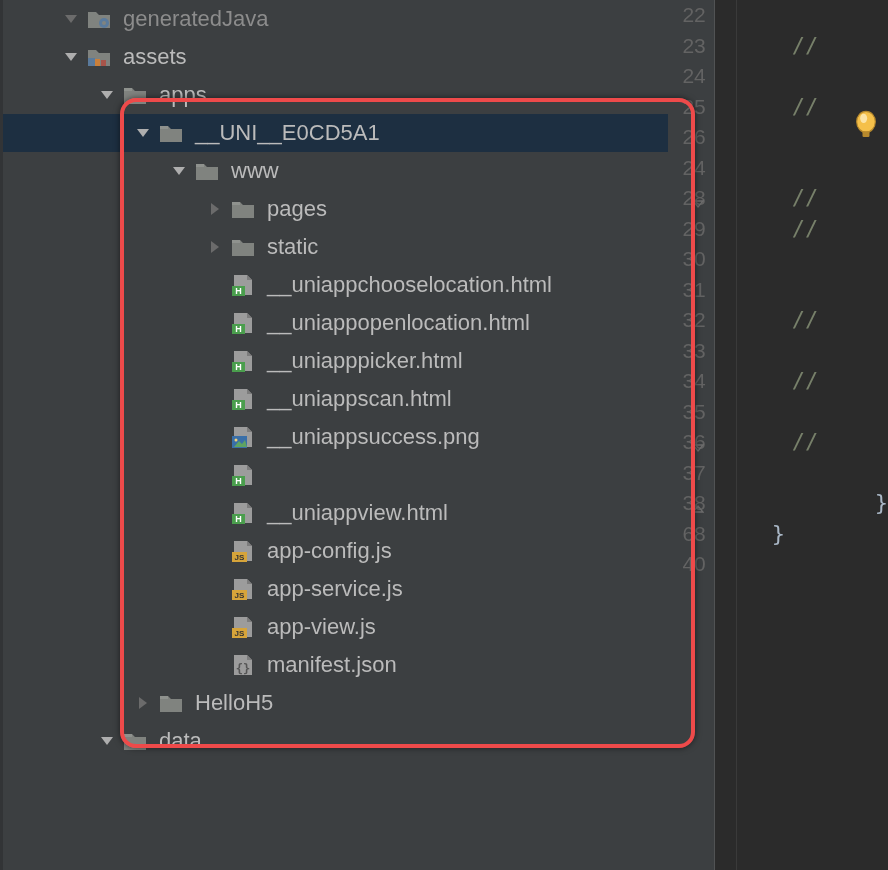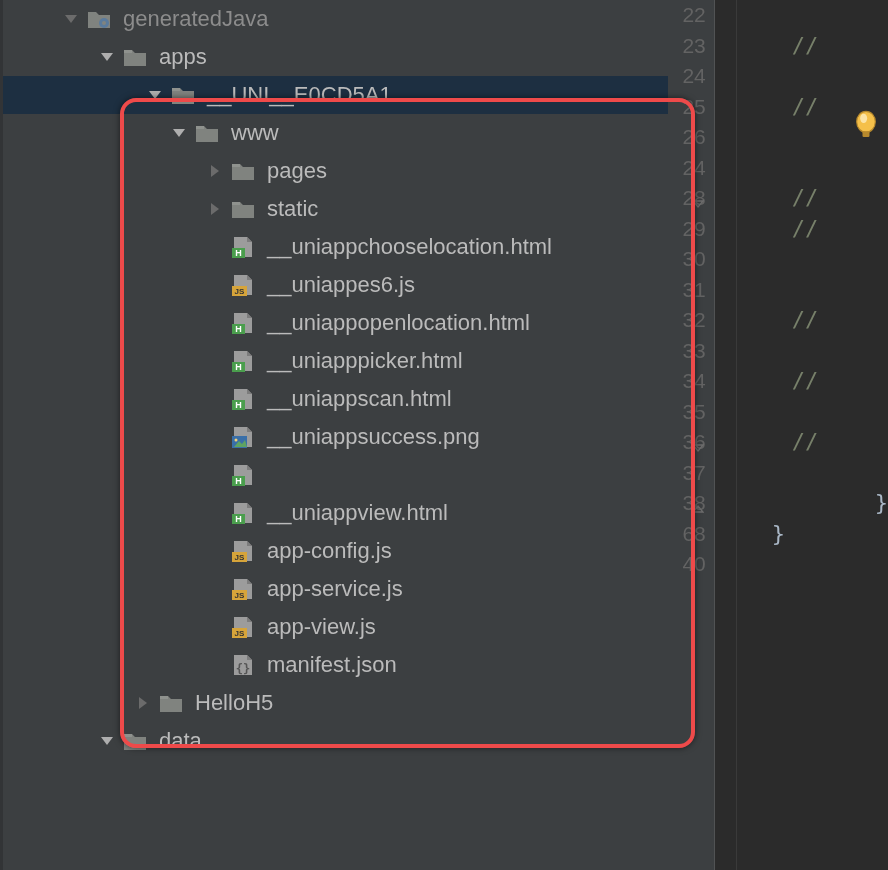--- a/index.html
+++ b/index.html
@@ -57,21 +57,21 @@
   .tree { padding-top: 0; }
   .tree-row {
     height: 38px;
     display: flex;
     align-items: center;
     white-space: nowrap;
   }
   .tree-row.selected {
     background: #1d2f41;
     margin-left: -10px;
-    padding-left: 22px;
+    padding-left: 10px;
     margin-right: 0;
   }
   .tree-label { color: #bbbbbb; font-size: 22px; text-align: center; }
   .tree-row.cut .tree-label { color: #8c8c8c; }
 
   .chevron {
     width: 24px;
     height: 24px;
     position: relative;
     flex-shrink: 0;
@@ -144,20 +144,30 @@
           <span class="indent" style="width:46px"></span>
           <span class="chevron"><svg viewBox="0 0 16 16">
               <use href="#chev-down" class="chev-fill-dark"></use>
             </svg></span>
           <span class="ficon"><svg viewBox="0 0 24 22">
               <use href="#ico-folder-gear"></use>
             </svg></span>
           <span class="tree-label">generatedJava</span>
         </div>
         <div class="tree-row">
+          <span class="indent" style="width:46px"></span>
+          <span class="chevron"><svg viewBox="0 0 16 16">
+              <use href="#chev-down" class="chev-fill-light"></use>
+            </svg></span>
+          <span class="ficon"><svg viewBox="0 0 24 22">
+              <use href="#ico-folder-res"></use>
+            </svg></span>
+          <span class="tree-label">assets</span>
+        </div>
+        <div class="tree-row">
           <span class="indent" style="width:82px"></span>
           <span class="chevron"><svg viewBox="0 0 16 16">
               <use href="#chev-down" class="chev-fill-light"></use>
             </svg></span>
           <span class="ficon"><svg viewBox="0 0 24 22">
               <use href="#ico-folder"></use>
             </svg></span>
           <span class="tree-label">apps</span>
         </div>
         <div class="tree-row selected">
@@ -200,28 +210,20 @@
             </svg></span>
           <span class="tree-label">static</span>
         </div>
         <div class="tree-row">
           <span class="indent" style="width:190px"></span>
           <span class="chevron none"></span>
           <span class="ficon"><svg viewBox="0 0 24 22">
               <use href="#ico-html"></use>
             </svg></span>
           <span class="tree-label">__uniappchooselocation.html</span>
-        </div>
-        <div class="tree-row">
-          <span class="indent" style="width:190px"></span>
-          <span class="chevron none"></span>
-          <span class="ficon"><svg viewBox="0 0 24 22">
-              <use href="#ico-js"></use>
-            </svg></span>
-          <span class="tree-label">__uniappes6.js</span>
         </div>
         <div class="tree-row">
           <span class="indent" style="width:190px"></span>
           <span class="chevron none"></span>
           <span class="ficon"><svg viewBox="0 0 24 22">
               <use href="#ico-html"></use>
             </svg></span>
           <span class="tree-label">__uniappopenlocation.html</span>
         </div>
         <div class="tree-row">

